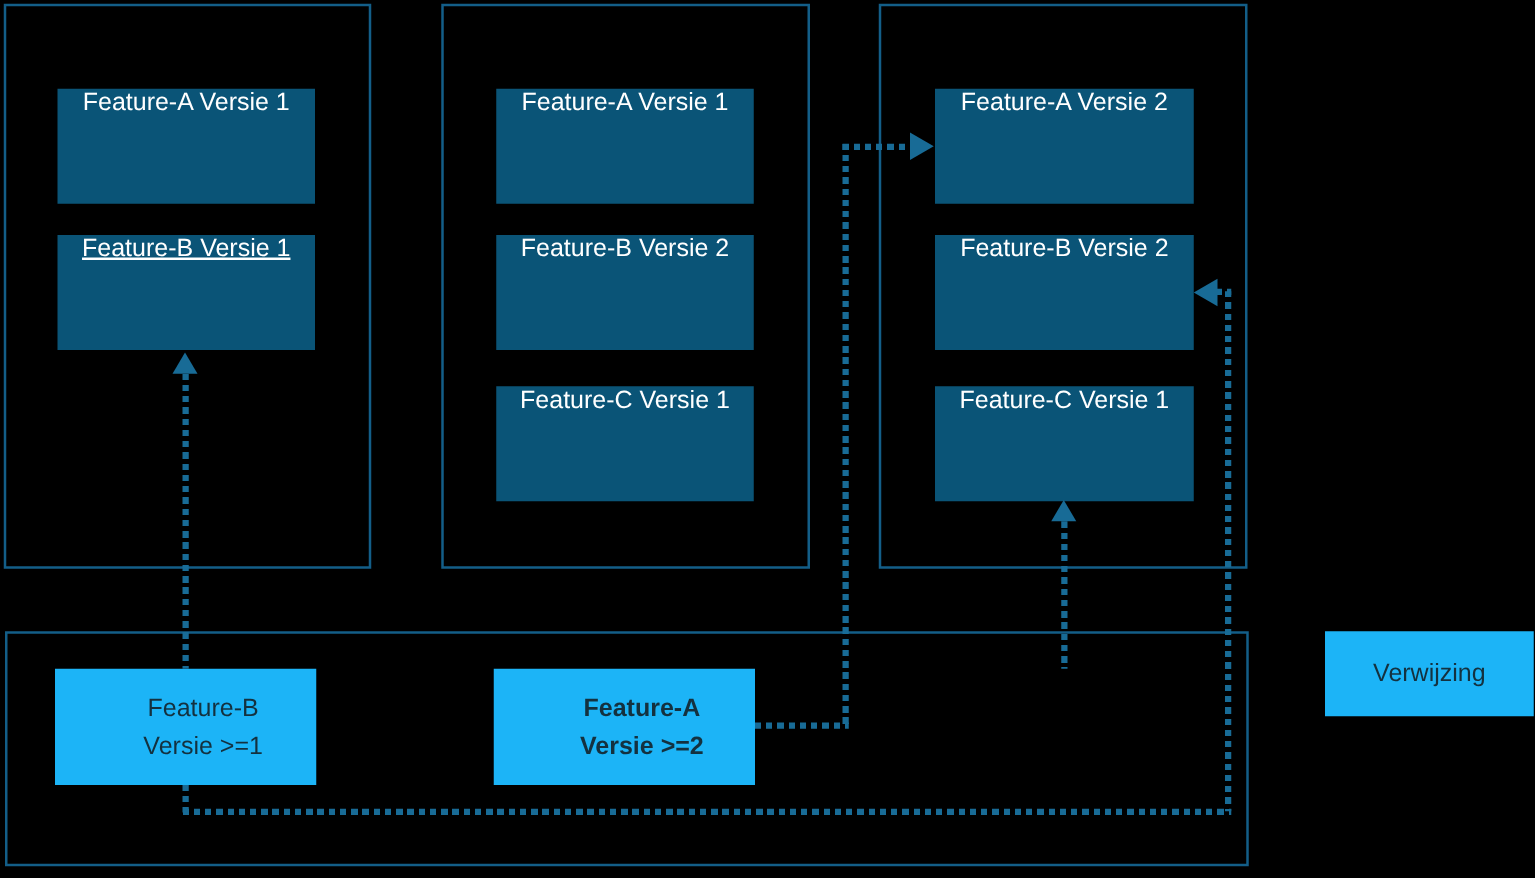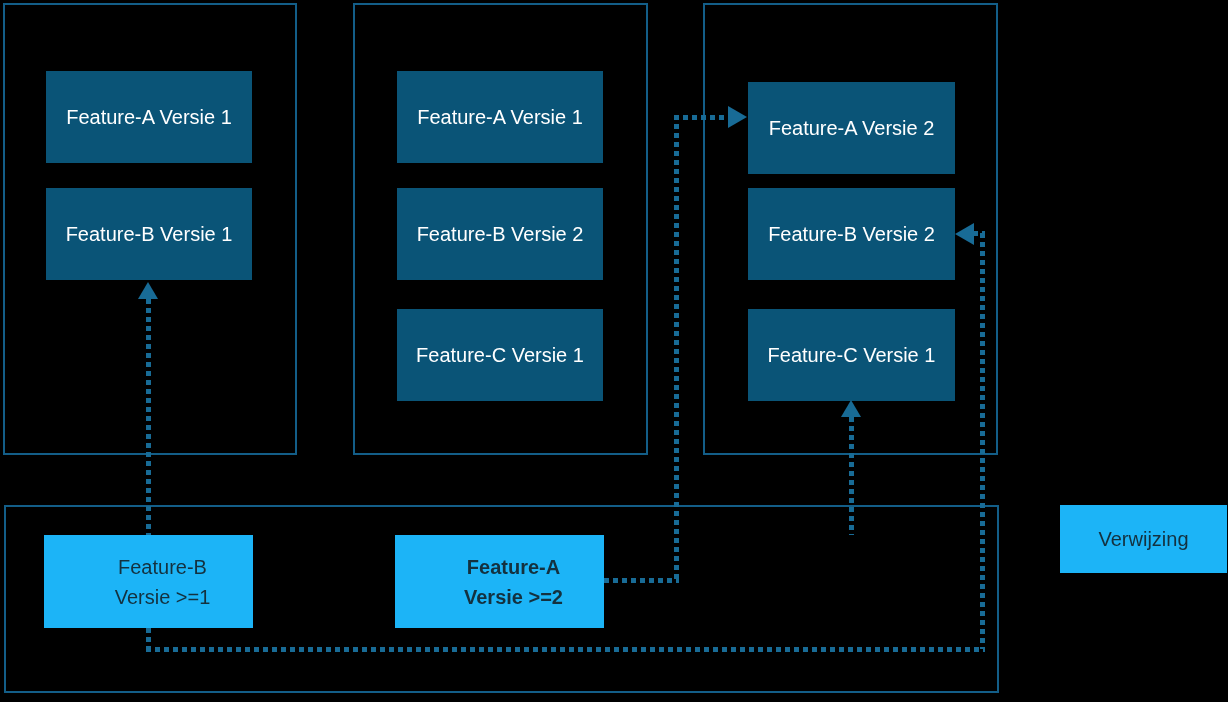--- a/index.html
+++ b/index.html
@@ -22,21 +22,20 @@
   .pkg-2 { left: 353px; top: 3px;   width: 295px; height: 452px; }
   .pkg-3 { left: 703px; top: 3px;   width: 295px; height: 452px; }
   .pkg-ref { left: 4px; top: 505px; width: 995px; height: 188px; }
 
   
   .spec-box {
     position: absolute;
     background: #0a5477;
     color: #ffffff;
     display: flex;
-    align-items: center;
     justify-content: center;
     font-size: 20px;
     width: 206px;
     height: 92px;
     white-space: nowrap;
   }
   
   .ref-box {
     position: absolute;
     background: #1cb4f7;
@@ -99,39 +98,39 @@
 </style>
 </head>
 <body>
 
 <div class="stage">
 
   <div class="package pkg-1">
     <div class="spec-box" style="left:41px; top:66px;">
       <span>Feature-A Versie 1</span>
     </div>
-    <div class="spec-box" style="left:41px; top:183px;">
+    <div class="spec-box" style="left:41px; top:183px;text-decoration:underline;">
       <span>Feature-B Versie 1</span>
     </div>
   </div>
 
   <div class="package pkg-2">
     <div class="spec-box" style="left:42px; top:66px;">
       <span>Feature-A Versie 1</span>
     </div>
     <div class="spec-box" style="left:42px; top:183px;">
       <span>Feature-B Versie 2</span>
     </div>
     <div class="spec-box" style="left:42px; top:304px;">
       <span>Feature-C Versie 1</span>
     </div>
   </div>
 
   <div class="package pkg-3">
-    <div class="spec-box" style="left:43px; top:66px; width:207px;margin-top:11px;">
+    <div class="spec-box" style="left:43px; top:66px; width:207px;">
       <span>Feature-A Versie 2</span>
     </div>
     <div class="spec-box" style="left:43px; top:183px; width:207px;">
       <span>Feature-B Versie 2</span>
     </div>
     <div class="spec-box" style="left:43px; top:304px; width:207px;">
       <span>Feature-C Versie 1</span>
     </div>
   </div>
 

